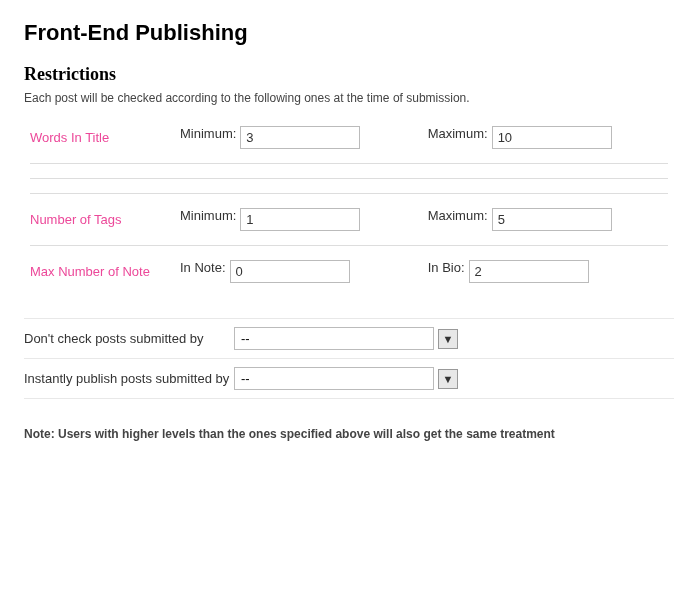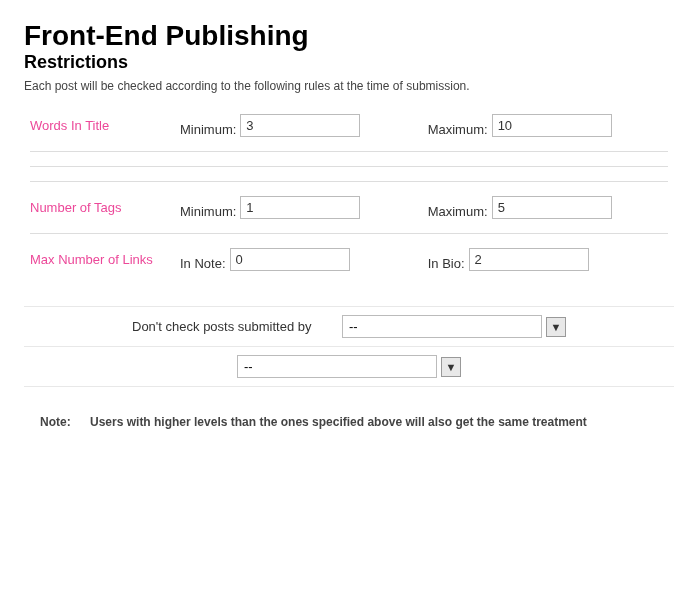--- a/index.html
+++ b/index.html
@@ -5,29 +5,31 @@
     * { box-sizing: border-box; margin: 0; padding: 0; }
     body {
       font-family: Arial, sans-serif;
       font-size: 13px;
       background: #fff;
       color: #333;
       padding: 20px 24px;
       max-width: 698px;
     }
     h1 {
-      font-size: 28px;
+      font-size: 22px;
       font-weight: bold;
+      margin-bottom: 18px;
       color: #000;
     }
     h2 {
       font-size: 18px;
       font-weight: bold;
       margin-bottom: 6px;
       color: #000;
+      font-family: Liberation Serif, serif;
     }
     .subtitle {
       font-size: 12px;
       color: #444;
       margin-bottom: 14px;
     }
     .section {
       margin-bottom: 28px;
     }
     .restrictions-table {
@@ -38,21 +40,21 @@
       padding: 7px 6px;
       vertical-align: middle;
     }
     .restrictions-table .row-label {
       width: 150px;
       font-size: 13px;
       color: #ec4899;
     }
     .field-group {
       display: flex;
-      align-items: flex-end;
+      align-items: flex-start;
       gap: 4px;
     }
     .field-group label {
       font-size: 13px;
       color: #333;
       white-space: nowrap;
     }
     .field-group input[type="text"] {
       width: 120px;
       padding: 3px 5px;
@@ -62,21 +64,20 @@
       color: #333;
     }
     .roles-section {
       margin-top: 10px;
     }
     .roles-row {
       display: flex;
       align-items: center;
       padding: 8px 0;
       border-bottom: 1px solid #e8e8e8;
-      justify-content: center;
     }
     .roles-row:first-child {
       border-top: 1px solid #e8e8e8;
     }
     .roles-label {
       width: 210px;
       font-size: 13px;
       color: #333;
     }
     .roles-select-wrap {
@@ -105,31 +106,30 @@
       cursor: pointer;
       flex-shrink: 0;
     }
     .note {
       font-size: 12px;
       color: #444;
       margin-top: 14px;
     }
     .note span {
       font-weight: bold;
-      margin-left: 16px;
     }
   </style>
 </head>
 <body>
 
 <h1>Front-End Publishing</h1>
 
 <div class="section">
   <h2>Restrictions</h2>
-  <p class="subtitle">Each post will be checked according to the following rules at the time of submission.</p>
+  <p class="subtitle">Each post will be checked according to the following ones at the time of submission.</p>
 
   <table class="restrictions-table">
     <tbody id="restrictions-rows">
         <tr>
       <td class="row-label">Words In Title</td>
       <td>
         <div class="field-group">
           <label>Minimum:</label>
           <input type="text" value="3" style="">
         </div>
@@ -170,21 +170,21 @@
           <input type="text" value="5" style="">
         </div>
       </td>
     </tr>
         <tr>
           <td colspan="3">
             <hr style="border:none;border-top:1px solid #ddd;margin:0;">
           </td>
         </tr>
         <tr>
-      <td class="row-label">Max Number of Links</td>
+      <td class="row-label">Max Number of Note</td>
       <td>
         <div class="field-group">
           <label>In Note:</label>
           <input type="text" value="0" style="">
         </div>
       </td>
       <td>
         <div class="field-group">
           <label>In Bio:</label>
           <input type="text" value="2" style="">
@@ -200,20 +200,21 @@
       <div class="roles-row">
       <div class="roles-label">Don't check posts submitted by</div>
       <div class="roles-select-wrap">
         <select>
           <option value="">--</option>
         </select>
         <div class="select-arrow">▼</div>
       </div>
     </div>
       <div class="roles-row">
+      <div class="roles-label">Instantly publish posts submitted by</div>
       <div class="roles-select-wrap">
         <select>
           <option value="">--</option>
         </select>
         <div class="select-arrow">▼</div>
       </div>
     </div>
     </div>
 </div>
 

